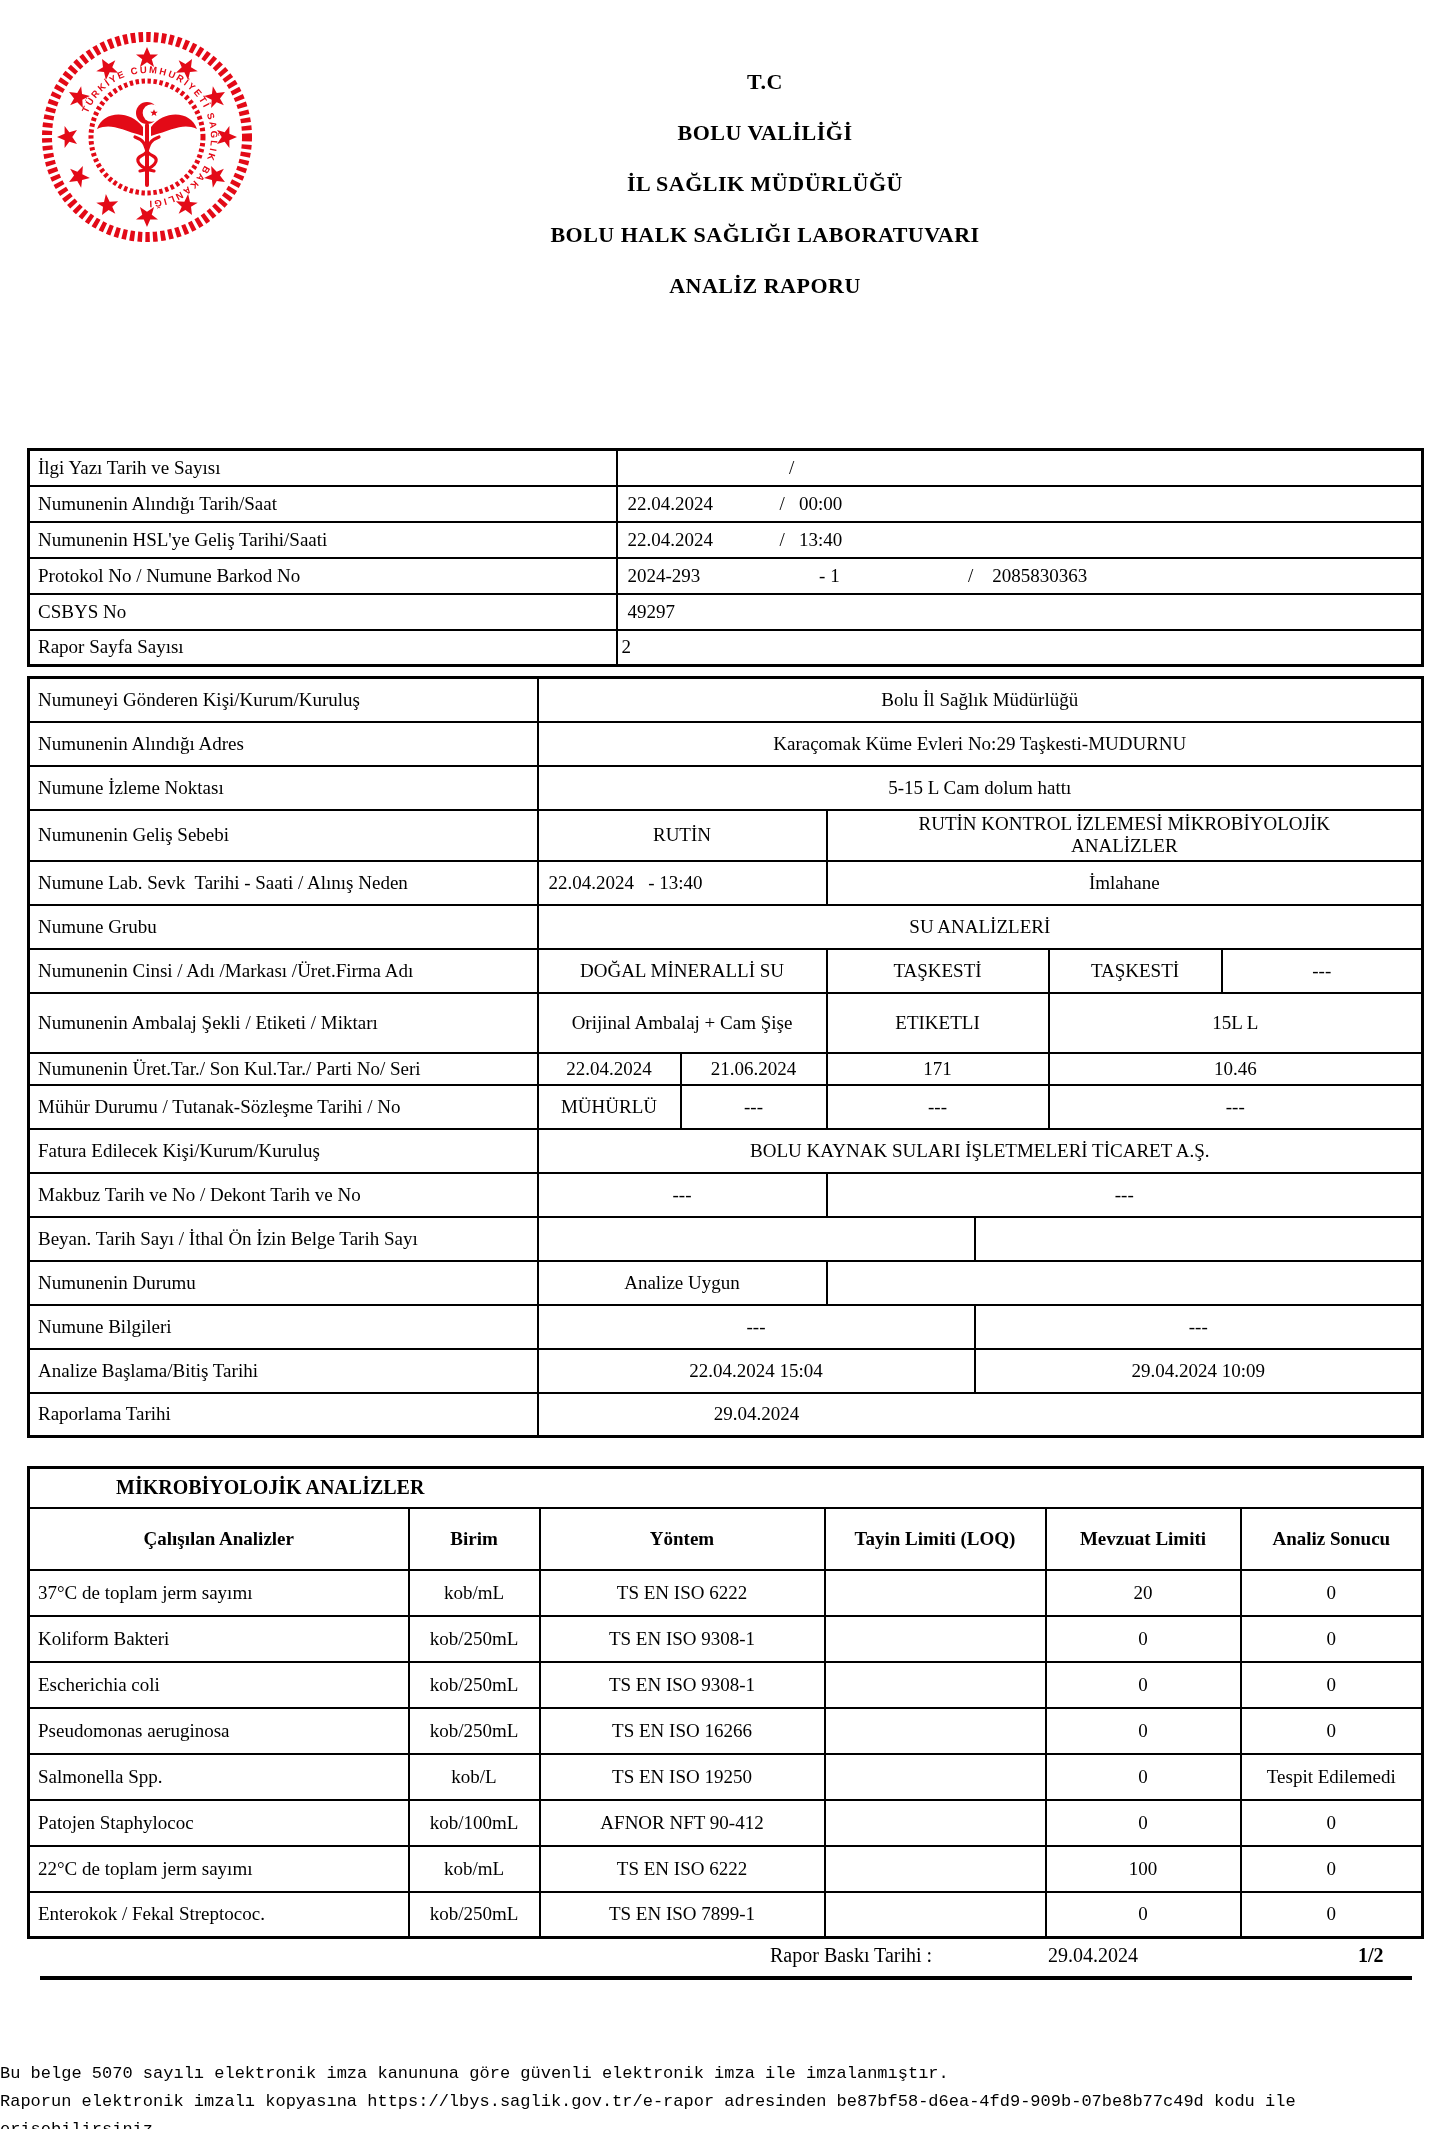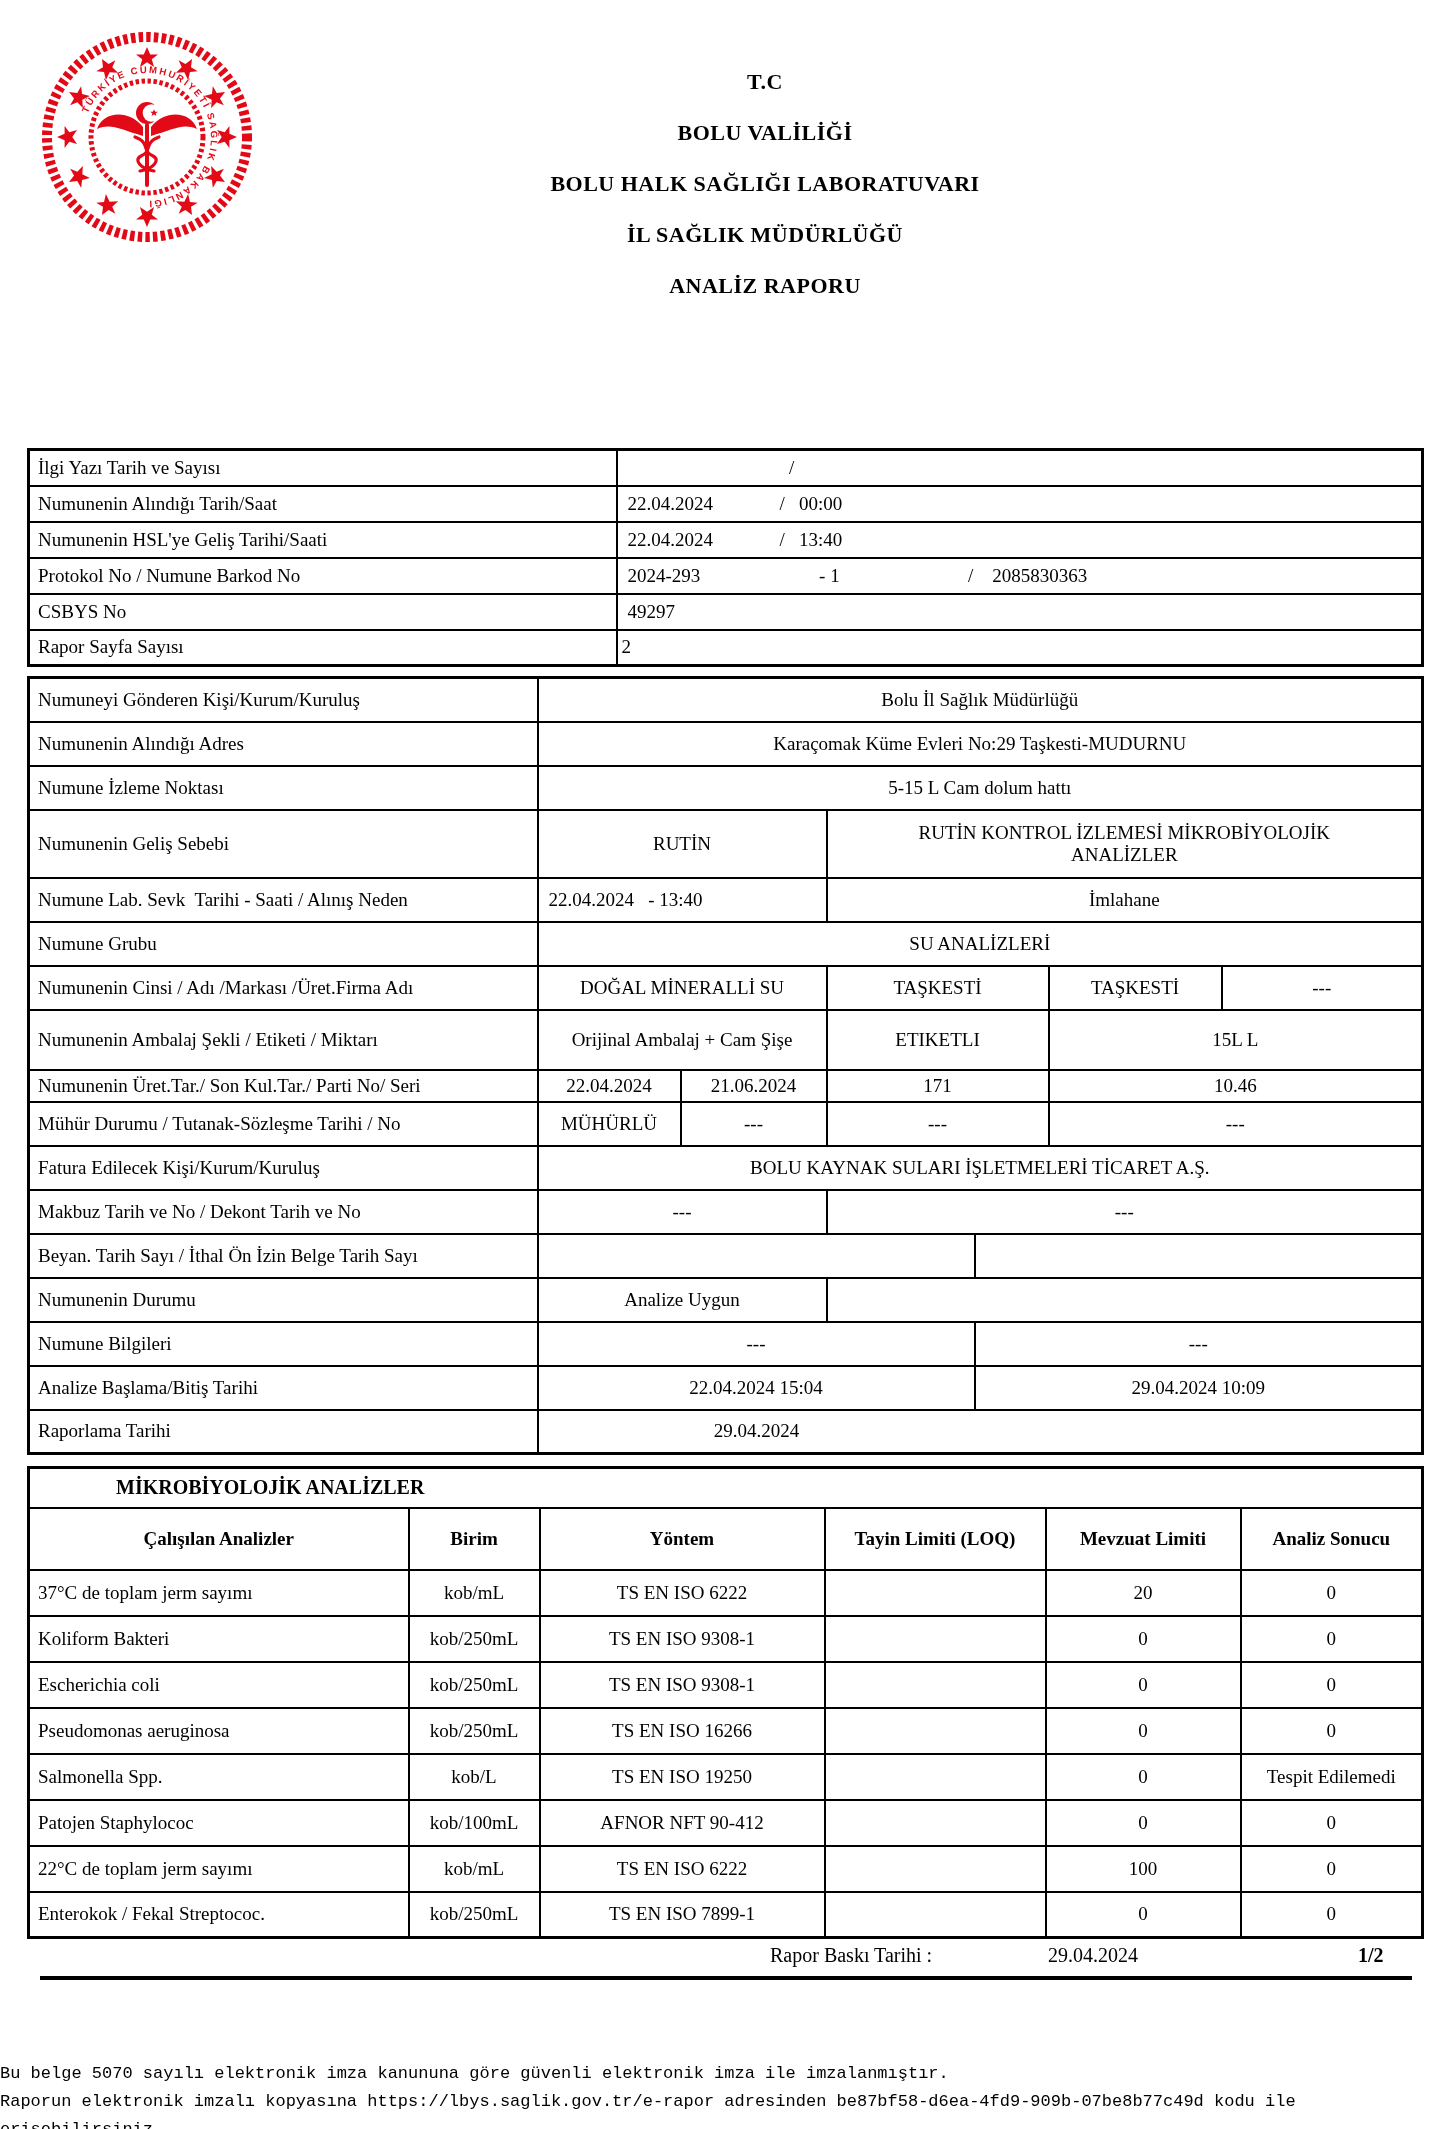--- a/index.html
+++ b/index.html
@@ -78,22 +78,22 @@
       <path d="M-4,-16 C-18,-34 -44,-32 -50,-14 C-36,-20 -28,-14 -4,-7 Z" fill="#E30A17"></path>
       <path d="M4,-16 C18,-34 44,-32 50,-14 C36,-20 28,-14 4,-7 Z" fill="#E30A17"></path>
       <path d="M-12,-6 C4,0 -6,8 6,13 C14,17 6,26 -7,28" stroke="#E30A17" stroke-width="3.2" fill="none" stroke-linecap="round"></path>
       <path d="M12,-6 C-4,0 6,8 -6,13 C-14,17 -6,26 7,28" stroke="#E30A17" stroke-width="3.2" fill="none" stroke-linecap="round"></path>
     </g>
   </svg>
 
   <div class="hdr">
     <div>T.C</div>
     <div>BOLU VALİLİĞİ</div>
+    <div>İL SAĞLIK MÜDÜRLÜĞÜ</div>
     <div>BOLU HALK SAĞLIĞI LABORATUVARI</div>
-    <div>İL SAĞLIK MÜDÜRLÜĞÜ</div>
     <div>ANALİZ RAPORU</div>
   </div>
 
   <table class="tbl" style="top:448px;">
     <colgroup>
         <col style="width:588px">
         <col style="width:806px">
       </colgroup>
     <tbody>
         <tr style="height:36px">
@@ -139,21 +139,21 @@
       <td colspan="6" class="c">Bolu İl Sağlık Müdürlüğü</td>
     </tr>
     <tr style="height:44px">
       <td class="lbl">Numunenin Alındığı Adres</td>
       <td colspan="6" class="c">Karaçomak Küme Evleri No:29 Taşkesti-MUDURNU</td>
     </tr>
     <tr style="height:44px">
       <td class="lbl">Numune İzleme Noktası</td>
       <td colspan="6" class="c">5-15 L Cam dolum hattı</td>
     </tr>
-    <tr style="height:68px">
+    <tr style="height:51px">
       <td class="lbl">Numunenin Geliş Sebebi</td>
       <td colspan="2" class="c">RUTİN</td>
       <td colspan="4" class="c">
         <div style="max-width:440px;margin:0 auto;">RUTİN KONTROL İZLEMESİ MİKROBİYOLOJİK ANALİZLER</div>
       </td>
     </tr>
     <tr style="height:44px">
       <td class="lbl pre">Numune Lab. Sevk  Tarihi - Saati / Alınış Neden</td>
       <td colspan="2" class="l pre">22.04.2024   - 13:40</td>
       <td colspan="4" class="c">İmlahane</td>

